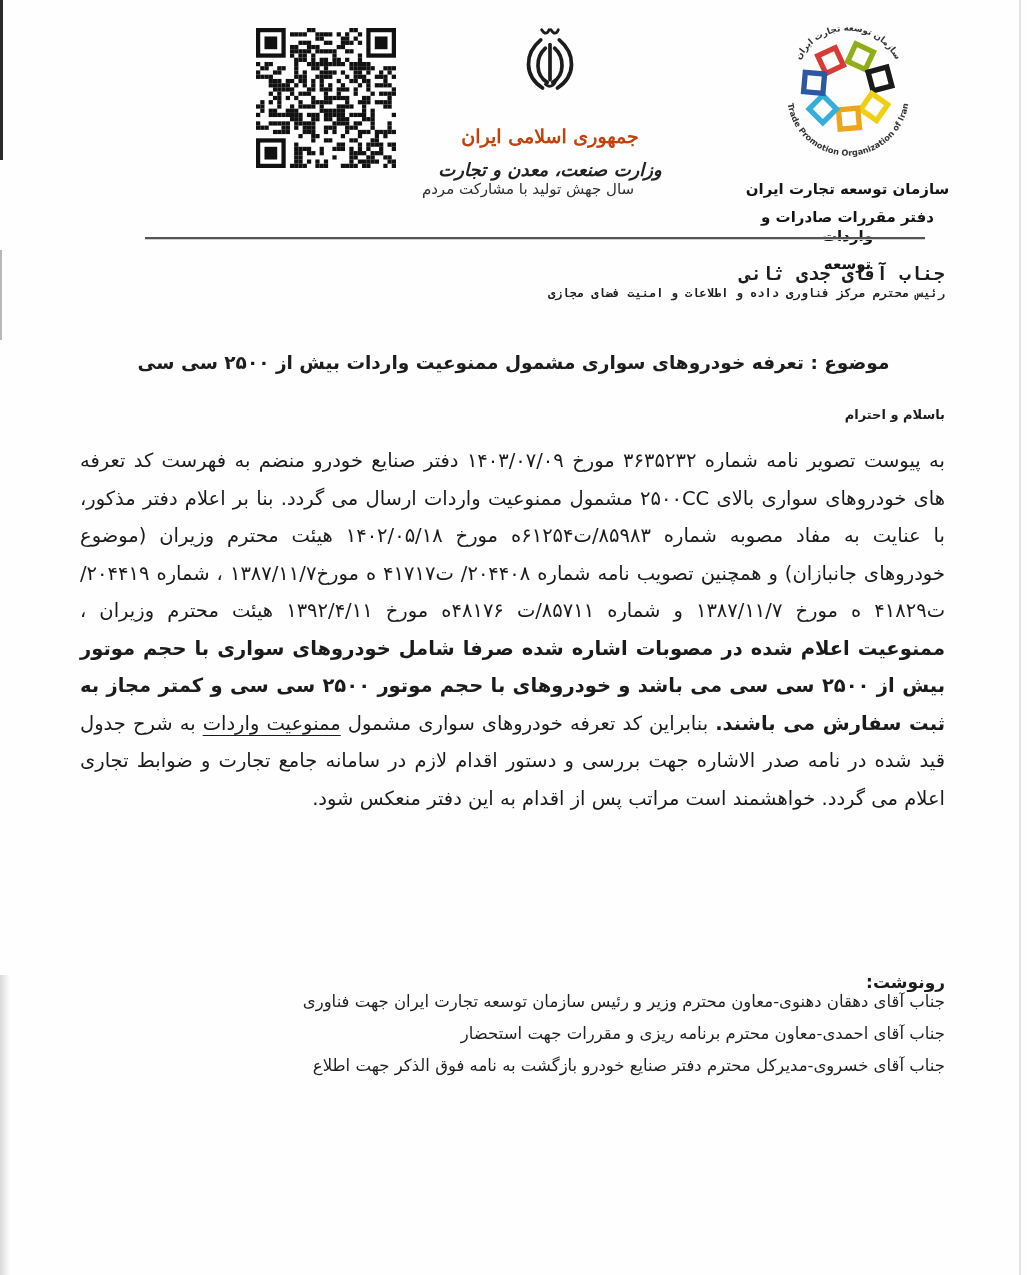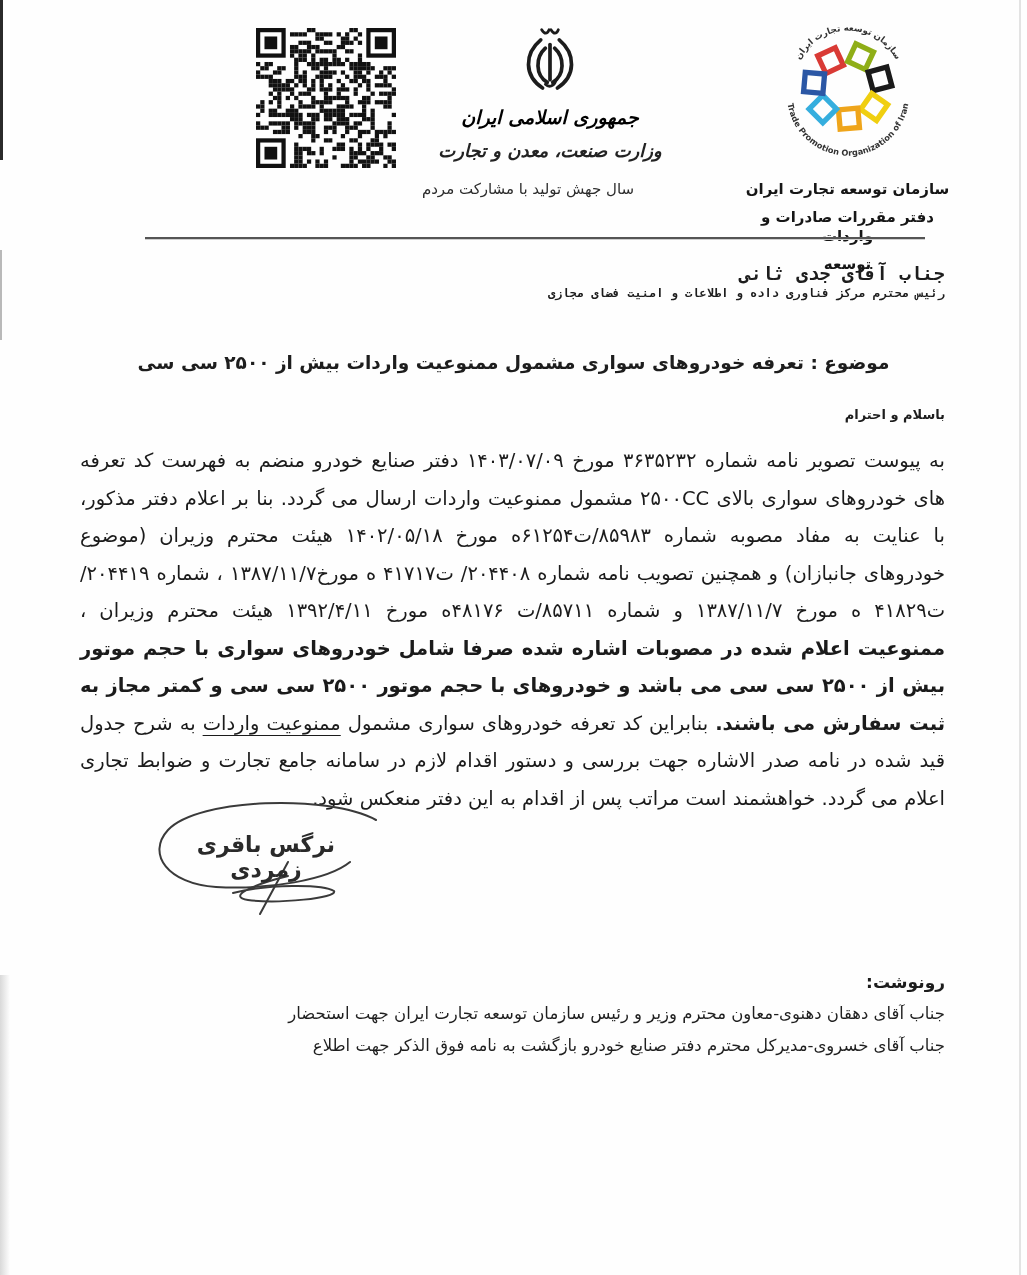--- a/index.html
+++ b/index.html
@@ -24,22 +24,22 @@
   .meta{position:absolute;top:50px;right:787px;left:85px;direction:rtl;text-align:left;}
   .meta-row{display:flex;flex-direction:row;justify-content:flex-start;direction:rtl;
             margin-bottom:17px;align-items:baseline;}
   .meta-row{margin-right:622px;white-space:nowrap;}
 
   .qr-wrap{position:absolute;left:255px;top:28px;width:142px;height:140px;}
   .qr-wrap svg{width:100%;height:100%;display:block;}
 
   .emblem-block{position:absolute;left:430px;top:20px;width:240px;text-align:center;}
   .emblem-svg{width:74px;height:86px;margin:0 auto;display:block;}
-  .emblem-line1{font-family:"DejaVu Serif","Liberation Serif",serif;font-style:italic;
-                font-size:19px;font-weight:bold;color:#000000;margin-top:0;}
+  .emblem-line1{font-family:"DejaVu Serif","Liberation Serif",serif;
+                font-size:19px;font-weight:bold;color:#c2410c;margin-top:19px;}
   .emblem-line2{font-family:"DejaVu Serif","Liberation Serif",serif;font-style:italic;
                 font-size:18px;font-weight:bold;color:#232323;margin-top:12px;}
   .slogan{position:absolute;left:408px;top:180px;width:240px;text-align:center;
           font-size:15px;color:#2c2c2c;}
 
   .org-block{position:absolute;left:740px;top:16px;width:215px;text-align:center;}
   .org-logo{width:160px;height:155px;margin:0 auto;display:block;}
   .org-line{font-size:15px;font-weight:bold;color:#161616;margin-top:9px;line-height:19px;}
 
   .rule{position:absolute;left:145px;top:237px;width:780px;height:0;
@@ -60,21 +60,21 @@
   .seg-underline{text-decoration:underline;text-underline-offset:5px;}
 
   
   .signature{position:absolute;left:138px;top:792px;width:250px;height:135px;}
   .signature svg{position:absolute;inset:0;width:100%;height:100%;}
   .signature-name{position:absolute;left:28px;top:40px;width:200px;text-align:center;
                   font-size:22px;font-weight:bold;color:#2a2a2a;}
 
   
   .cc{position:absolute;right:82px;left:82px;top:972px;text-align:right;direction:rtl;}
-  .cc-label{font-size:17px;font-weight:bold;margin-bottom:12px;}
+  .cc-label{font-size:17px;font-weight:bold;margin-bottom:0;}
   .cc-item{font-size:16.5px;margin-bottom:13px;color:#1f1f1f;}
 </style>
 </head>
 <body>
 
 <div class="page">
 
   <div class="scan-edge-left"></div>
   <div class="scan-edge-left2"></div>
   <div class="scan-edge-right"></div>
@@ -604,30 +604,21 @@
 
   <div class="recipient fa">
     <div class="recipient-name">جناب آقای جدی ثانی</div>
     <div class="recipient-title">رئیس محترم مرکز فناوری داده و اطلاعات و امنیت فضای مجازی</div>
   </div>
   <div class="subject fa">موضوع : تعرفه خودروهای سواری مشمول ممنوعیت واردات بیش از ۲۵۰۰ سی سی</div>
   <div class="salutation fa">باسلام و احترام</div>
 
   <div class="body-par"><span>به پیوست تصویر نامه شماره ۳۶۳۵۲۳۲ مورخ ۱۴۰۳/۰۷/۰۹ دفتر صنایع خودرو منضم به فهرست کد تعرفه های خودروهای سواری بالای ۲۵۰۰CC مشمول ممنوعیت واردات ارسال می گردد. بنا بر اعلام دفتر مذکور، با عنایت به مفاد مصوبه شماره ۸۵۹۸۳/ت۶۱۲۵۴ه مورخ ۱۴۰۲/۰۵/۱۸ هیئت محترم وزیران (موضوع خودروهای جانبازان) و همچنین تصویب نامه شماره ۲۰۴۴۰۸/ ت۴۱۷۱۷ ه مورخ۱۳۸۷/۱۱/۷ ، شماره ۲۰۴۴۱۹/ ت۴۱۸۲۹ ه مورخ ۱۳۸۷/۱۱/۷ و شماره ۸۵۷۱۱/ت ۴۸۱۷۶ه مورخ ۱۳۹۲/۴/۱۱ هیئت محترم وزیران ، </span><span class="seg-bold">ممنوعیت اعلام شده در مصوبات اشاره شده صرفا شامل خودروهای سواری با حجم موتور بیش از ۲۵۰۰ سی سی می باشد و خودروهای با حجم موتور ۲۵۰۰ سی سی و کمتر مجاز به ثبت سفارش می باشند.</span><span> بنابراین کد تعرفه خودروهای سواری مشمول </span><span class="seg-underline">ممنوعیت واردات</span><span> به شرح جدول قید شده در نامه صدر الاشاره جهت بررسی و دستور اقدام لازم در سامانه جامع تجارت و ضوابط تجاری اعلام می گردد. خواهشمند است مراتب پس از اقدام به این دفتر منعکس شود.</span></div>
 
-  <div class="signature">
-    <svg viewBox="0 0 250 135" xmlns="http://www.w3.org/2000/svg">
-      <g fill="none" stroke="#3a3a3a" stroke-width="2" stroke-linecap="round">
-        <path d="M 238,28 C 190,2 60,6 30,38 C 8,62 30,92 78,95 C 130,98 190,88 212,70"></path>
-        <path d="M 95,101 C 130,92 185,92 196,99 C 200,106 140,112 110,108 C 90,105 110,94 150,84"></path>
-        <path d="M 150,70 L 122,122"></path>
-      </g>
-    </svg>
-    <div class="signature-name fa">نرگس باقری زمردی</div>
-  </div>
 
   <div class="cc">
     <div class="cc-label fa">رونوشت:</div>
-    <div class="cc-item fa">جناب آقای  دهقان دهنوی-معاون محترم وزیر و رئیس سازمان توسعه تجارت ایران جهت استحضار</div>
+    <div class="cc-item fa">جناب آقای  دهقان دهنوی-معاون محترم وزیر و رئیس سازمان توسعه تجارت ایران جهت فناوری</div>
+    <div class="cc-item fa">جناب آقای احمدی-معاون محترم برنامه ریزی و مقررات جهت استحضار</div>
     <div class="cc-item fa">جناب آقای خسروی-مدیرکل محترم دفتر صنایع خودرو بازگشت به نامه فوق الذکر جهت اطلاع</div>
   </div>
 
 </div>
 
 </body></html>

